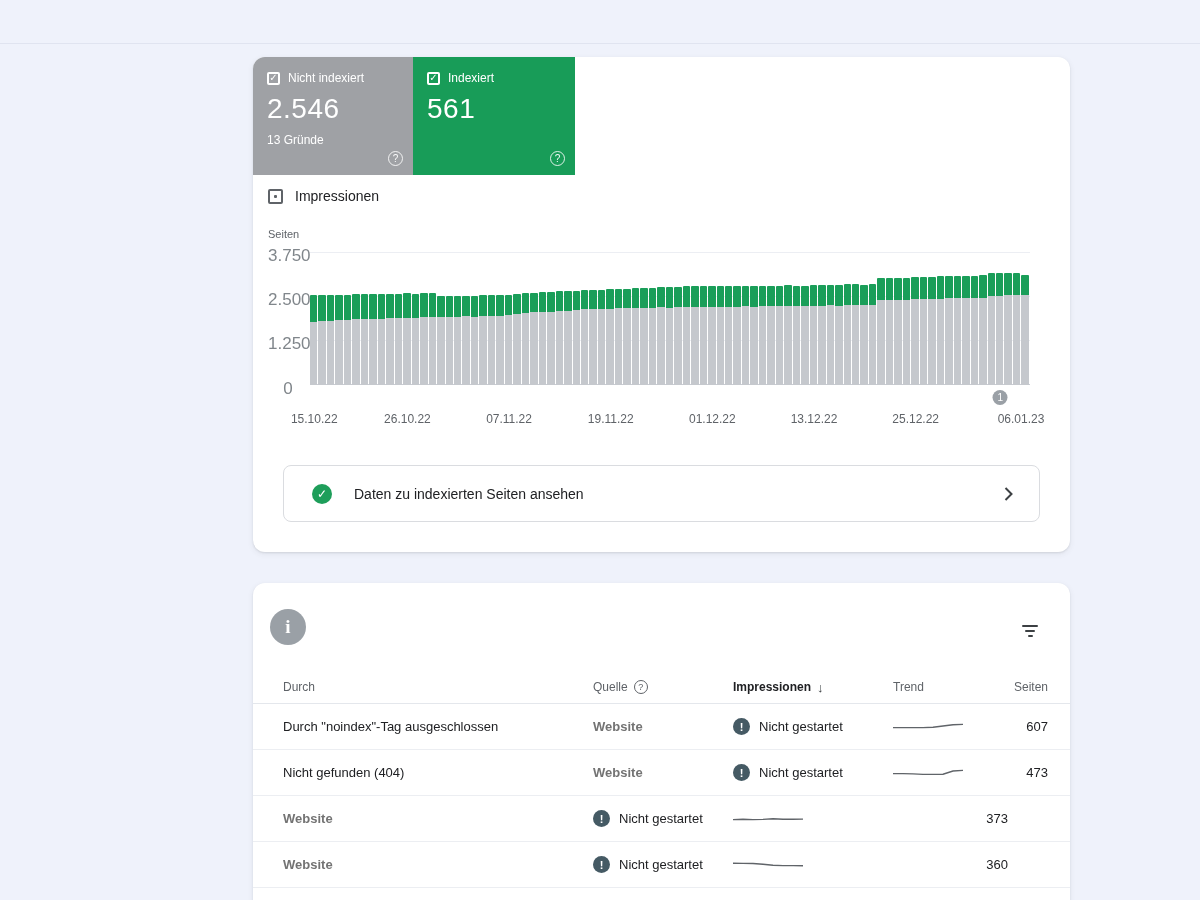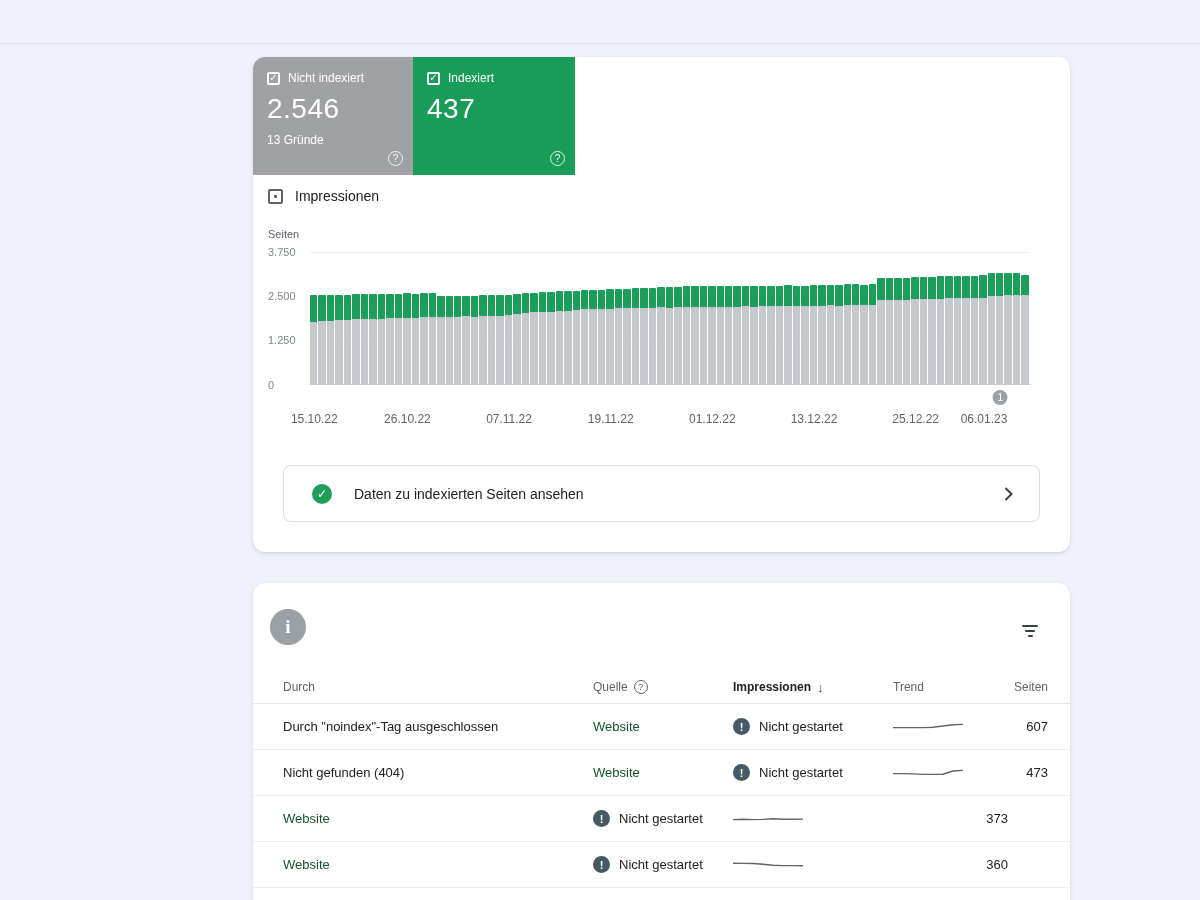--- a/index.html
+++ b/index.html
@@ -36,21 +36,21 @@
 
   
   .impressions { position:absolute; left:15px; top:131px; display:flex; align-items:center; gap:12px; cursor:pointer; }
   .cbx-empty { width:15px; height:15px; border:2px solid #5f6368; border-radius:2px;
                display:flex; align-items:center; justify-content:center; }
   .cbx-empty i { width:3px; height:3px; background:#5f6368; border-radius:1px; display:block; }
   .impressions-label { font-size:14px; color:#202124; }
 
   
   .axis-title { position:absolute; left:15px; top:171px; font-size:11px; color:#5f6368; }
-  .ytick { position:absolute; left:15px; width:40px; text-align:left; font-size:11px; color:#80868b; }
+  .ytick { position:absolute; left:15px; width:40px; text-align:center; font-size:17px; color:#80868b; }
   .chart-plot { position:absolute; left:57px; top:195px; width:720px; height:133px; }
   .gridline { position:absolute; left:0; width:100%; height:1px; background:#eceef3; }
   .gridline.zero { background:#c9ccd4; }
   .bars { position:absolute; left:0; bottom:0; width:100%; height:100%;
           display:flex; align-items:flex-end; gap:1px; }
   .bar { display:flex; flex-direction:column; justify-content:flex-end; }
   .bar .seg-green { border-radius:1px 1px 0 0; }
   .xticks { position:absolute; left:57px; top:355px; width:720px; height:16px; }
   .xtick { position:absolute; transform:translateX(-50%); font-size:12px; color:#5f6368; white-space:nowrap; }
   .anno-badge { position:absolute; transform:translateX(-50%); width:15px; height:15px;
@@ -84,21 +84,21 @@
   .trow { display:grid; grid-template-columns:310px 140px 160px 115px 40px;
           padding:0 22px 0 30px; align-items:center; height:46px; }
   .trow.head { height:33px; border-bottom:1px solid #e4e7ec; }
   .trow.body-row { border-bottom:1px solid #eceef2; cursor:pointer; }
   .th { font-size:12px; color:#5f6368; display:flex; align-items:center; gap:6px; }
   .th.sorted { color:#202124; font-weight:bold; }
   .th .sort-arrow { font-weight:normal; font-size:13px; color:#3c4043; }
   .th-q { width:14px; height:14px; border:1.2px solid #5f6368; border-radius:50%;
           font-size:9px; color:#5f6368; display:flex; align-items:center; justify-content:center; }
   .td { font-size:13px; color:#202124; }
-  .td.quelle { color:#14532d; }
+  .td.quelle { color:#737373;font-weight:bold; }
   .td.valid { display:flex; align-items:center; gap:9px; }
   .excl { width:17px; height:17px; border-radius:50%; background:#455a64; color:#fff;
           font-size:11px; font-weight:bold; display:flex; align-items:center; justify-content:center; flex:0 0 auto; }
   .td.num { text-align:right; }
   .spark svg { display:block; }
 </style>
 </head>
 <body>
 
 <div class="top-divider"></div>
@@ -113,21 +113,21 @@
       </div>
       <div class="chip-value">2.546</div>
       <div class="chip-sub">13 Gründe</div>
       <div class="q-circle">?</div>
     </div>
     <div class="chip green">
       <div class="chip-head">
         <span class="cbx-white">✓</span>
         <span class="chip-label">Indexiert</span>
       </div>
-      <div class="chip-value">437</div>
+      <div class="chip-value">561</div>
       <div class="q-circle">?</div>
     </div>
   </div>
 
   <div class="impressions">
     <span class="cbx-empty">
         <i></i>
       </span>
     <span class="impressions-label">Impressionen</span>
   </div>
@@ -490,21 +490,21 @@
   </div>
 
   <div class="xticks">
       <span class="xtick" style="left: 4.23529px;">15.10.22</span>
       <span class="xtick" style="left: 97.4118px;">26.10.22</span>
       <span class="xtick" style="left: 199.059px;">07.11.22</span>
       <span class="xtick" style="left: 300.706px;">19.11.22</span>
       <span class="xtick" style="left: 402.353px;">01.12.22</span>
       <span class="xtick" style="left: 504px;">13.12.22</span>
       <span class="xtick" style="left: 605.647px;">25.12.22</span>
-      <span class="xtick" style="left: 674px;">06.01.23</span>
+      <span class="xtick" style="left: 711px;">06.01.23</span>
     </div>
 
   <div class="cta">
     <span class="check-circle">✓</span>
     <span class="cta-label">Daten zu indexierten Seiten ansehen</span>
     <span class="chevron">
       <svg width="9" height="14" viewBox="0 0 9 14">
           <polyline points="1.5,1 7.5,7 1.5,13" fill="none" stroke="#3c4043" stroke-width="2"></polyline>
         </svg>
     </span>

